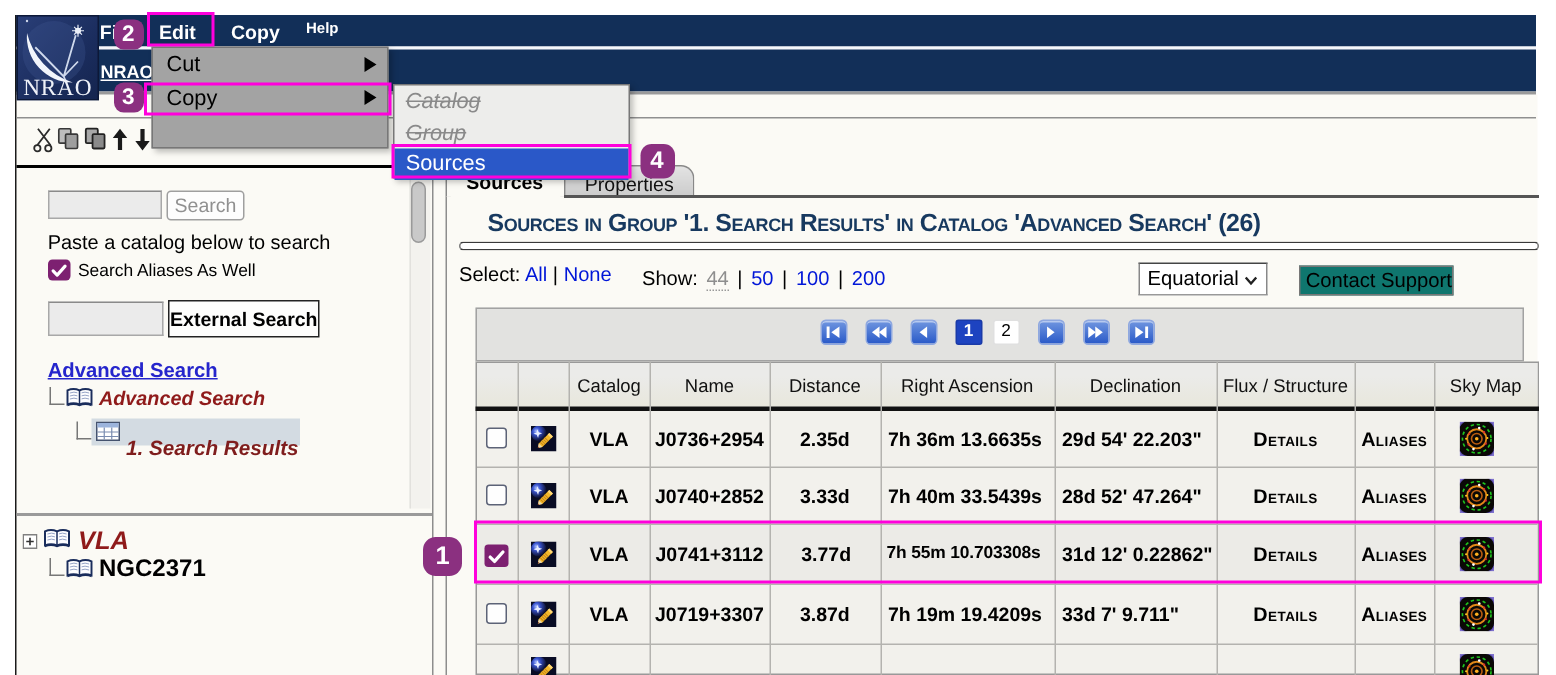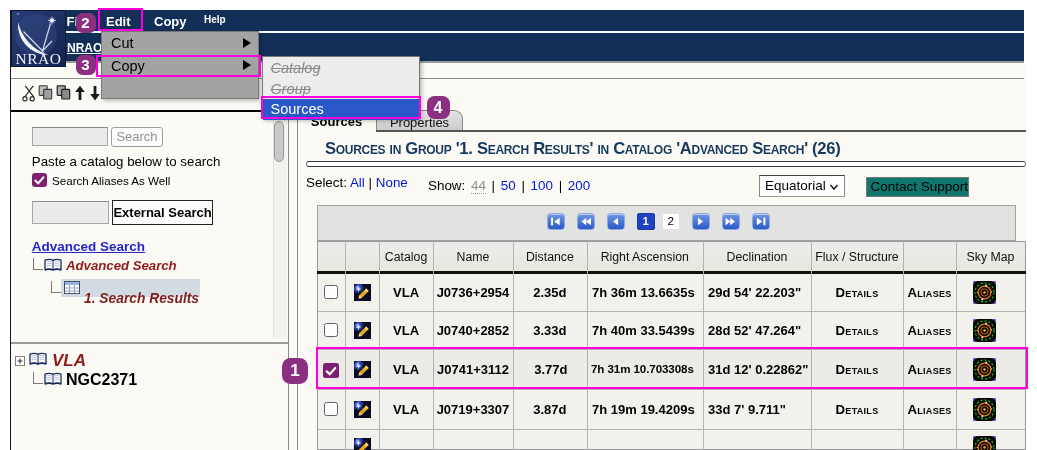--- a/index.html
+++ b/index.html
@@ -283,21 +283,21 @@
     <svg width="16" height="16" viewBox="0 0 16 16">
         <path d="M3.8 8.4 L6.7 11.3 L12.3 5" stroke="#fff" stroke-width="2.2" fill="none" stroke-linecap="round" stroke-linejoin="round"></path>
       </svg>
   </div>
   <svg class="abs" style="left:353.5px;top:360.5px;" width="17" height="17">
       <use href="#editic"></use>
     </svg>
   <div class="abs td" style="left:379.4px;top:361.5px;width:53.3px;">VLA</div>
   <div class="abs td" style="left:432.7px;top:361.5px;width:80.6px;">J0741+3112</div>
   <div class="abs td" style="left:513.3px;top:361.5px;width:75px;">3.77d</div>
-  <div class="abs tl" style="left:591px;top:362px;font-size:11.6px;letter-spacing:-0.1px;">7h 31m 10.703308s</div>
+  <div class="abs tl" style="left:591px;top:362px;font-size:11.6px;letter-spacing:-0.1px;">7h 55m 10.703308s</div>
   <div class="abs tl" style="left:708px;top:361.5px;">31d 12' 0.22862"</div>
   <div class="abs td sc" style="left:811px;top:362px;width:92px;">Details</div>
   <div class="abs td sc" style="left:903px;top:362px;width:53px;">Aliases</div>
   <svg class="abs" style="left:973px;top:357.5px;" width="23" height="23">
       <use href="#skyic"></use>
     </svg>
 
   <div class="abs cb" style="left:324.3px;top:402px;"></div>
   <svg class="abs" style="left:353.5px;top:400.5px;" width="17" height="17">
       <use href="#editic"></use>

